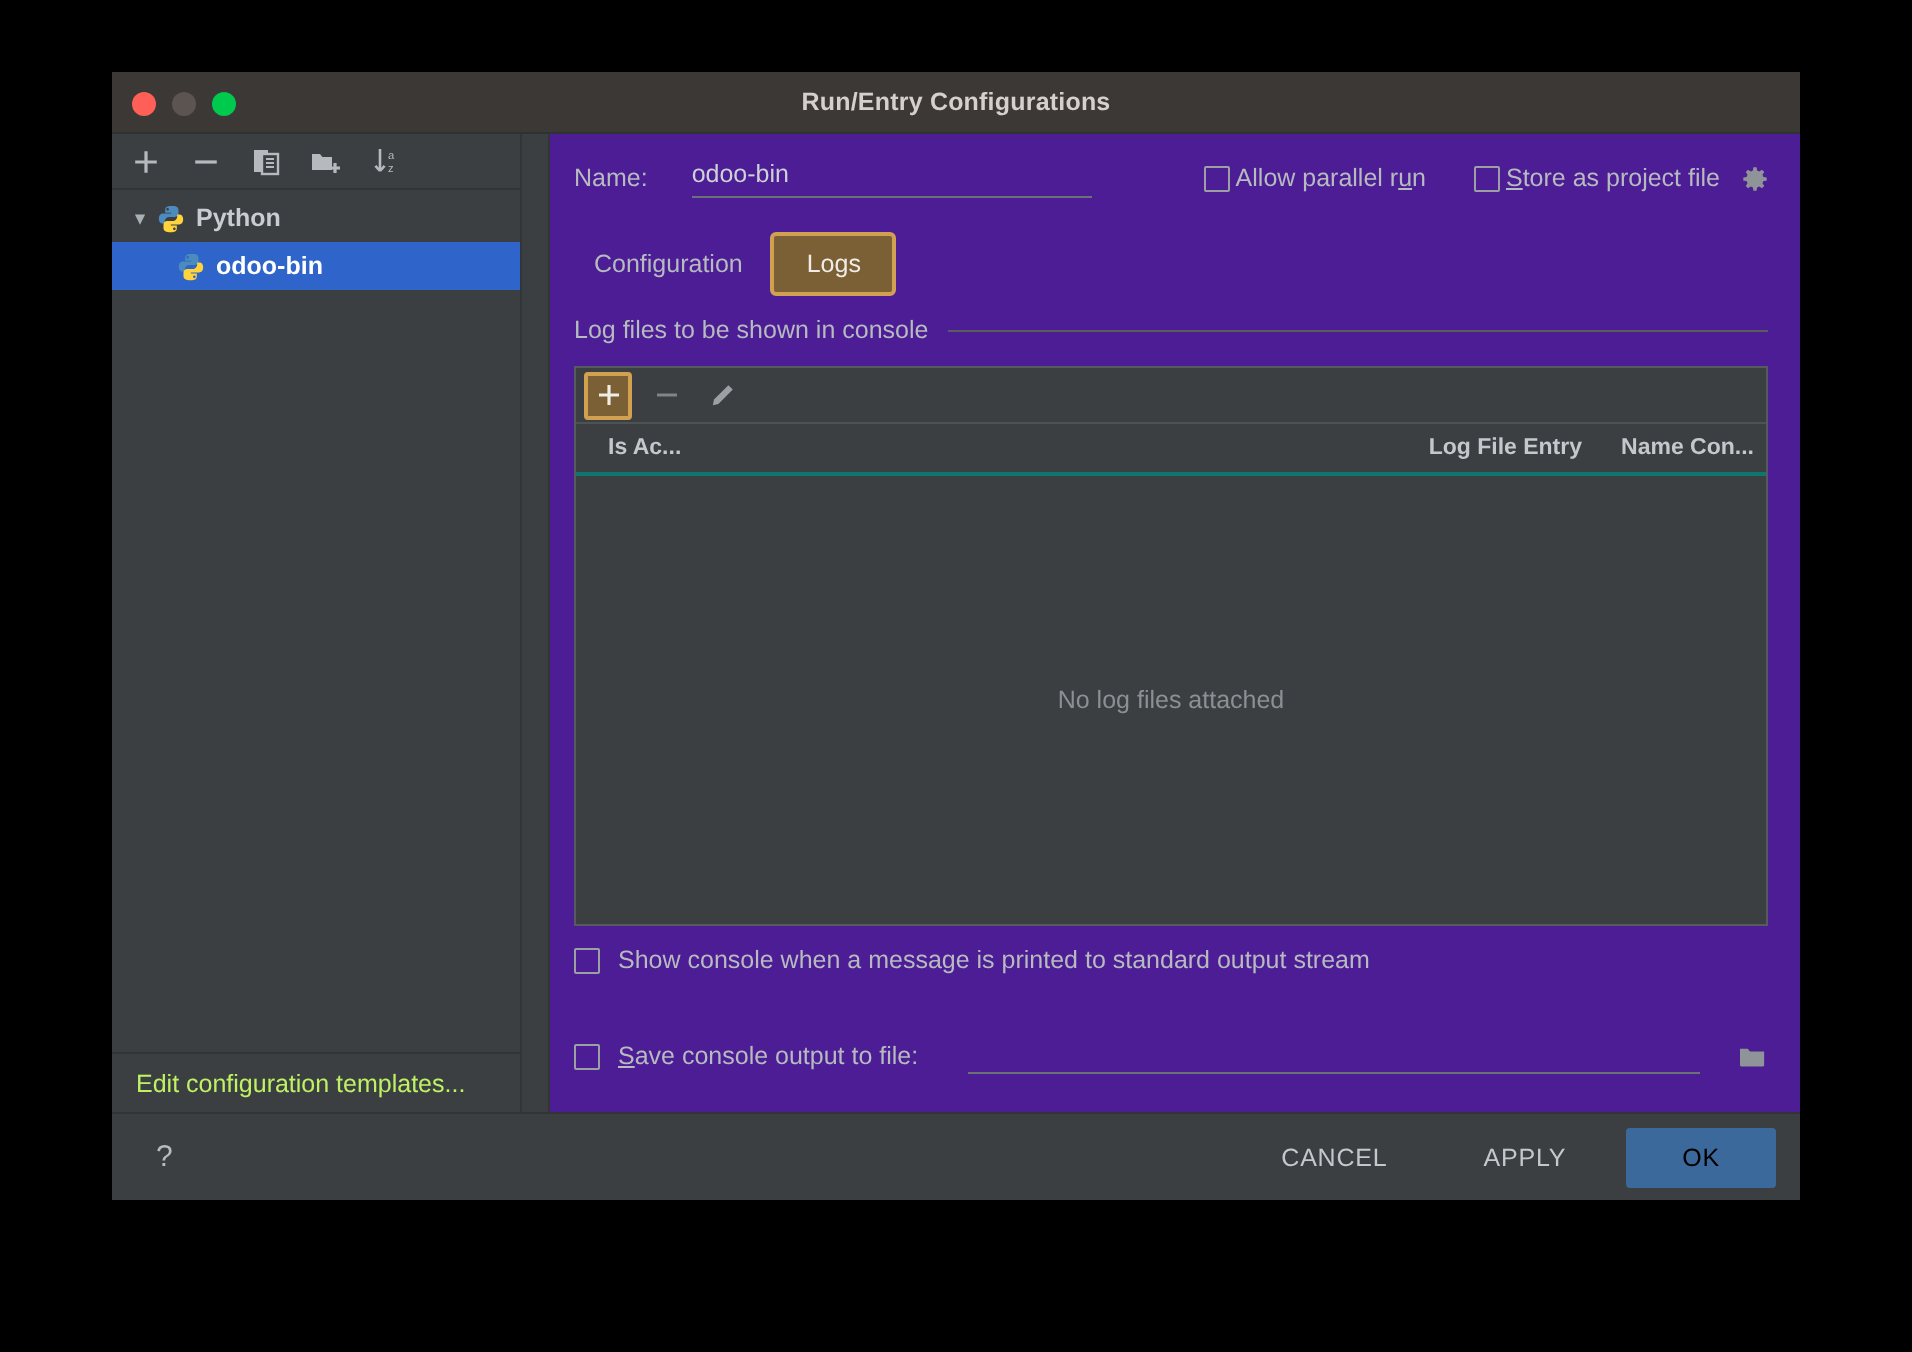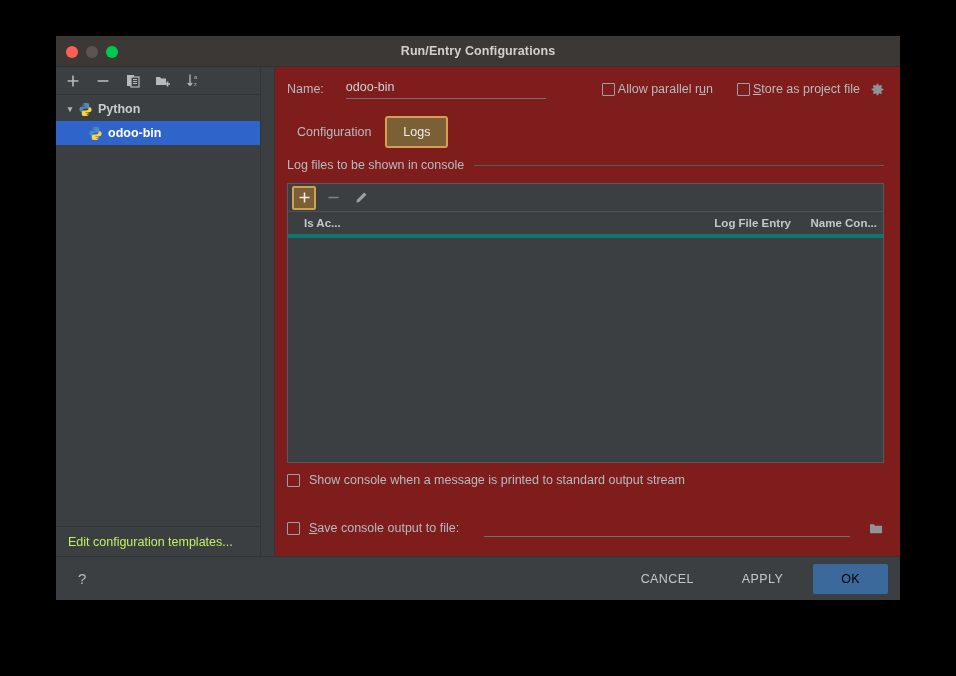--- a/index.html
+++ b/index.html
@@ -78,21 +78,21 @@
     height: 30px; flex: 0 0 30px;
     display: flex; align-items: center; padding-left: 12px;
     border-top: 1px solid #323537;
   }
   .link { color: #bef264; font-size: 12.5px; }
 
   
   .content-wrap { flex: 1; display: flex; min-width: 0; }
   .gutter { width: 14px; flex: 0 0 14px; background: #3c3f41; border-right: 1px solid #323537;}
   .content {
-    flex: 1; background: #7f1d1d;
+    flex: 1; background: #4c1d95;
     position: relative; padding: 0 16px 0 12px;
     min-width: 0;
     display: flex; flex-direction: column;
   }
 
   
   .name-row { display: flex; align-items: center; height: 44px; flex: 0 0 44px; }
   .lbl { color: #b6bbbf; font-size: 12.5px; }
   .name-field {
     margin-left: 22px; width: 200px;
@@ -154,21 +154,21 @@
     background: #7a6034;
     border: 2px solid #d2a051;
     border-radius: 2px;
     color: #f0ece6;
     width: 24px; height: 24px;
   }
   .thead {
     height: 26px; flex: 0 0 26px;
     display: flex; align-items: center;
     font-size: 11.5px; font-weight: bold; color: #c3c8cc;
-    border-bottom: 4px solid #0f766e;
+    border-bottom: 2px solid #0f766e;
     padding: 0 6px;
   }
   .th-isactive { width: 66px; flex: 0 0 66px; padding-left: 10px; }
   .th-entry { flex: 1; text-align: right; }
   .th-skip { width: 86px; flex: 0 0 86px; text-align: right; }
   .tbody {
     flex: 1; display: flex; align-items: center; justify-content: center;
     color: #8b9094; font-size: 12.5px;
   }
 
@@ -324,20 +324,23 @@
               </svg>
             </div>
           </div>
 
           <div class="thead">
             <div class="th-isactive">Is Ac...</div>
             <div class="th-entry">Log File Entry</div>
             <div class="th-skip">Name Con...</div>
           </div>
 
+          <div class="tbody">
+            <span>No log files attached</span>
+          </div>
         </div>
 
         <div class="low-row">
           <span class="chkbox"></span>
           <span class="chk-label">Show console when a message is printed to standard output stream</span>
         </div>
 
         <div class="low-row" style="margin-top:14px">
           <span class="chkbox"></span>
           <span class="chk-label"><span class="udl">S</span>ave console output to file:</span>

